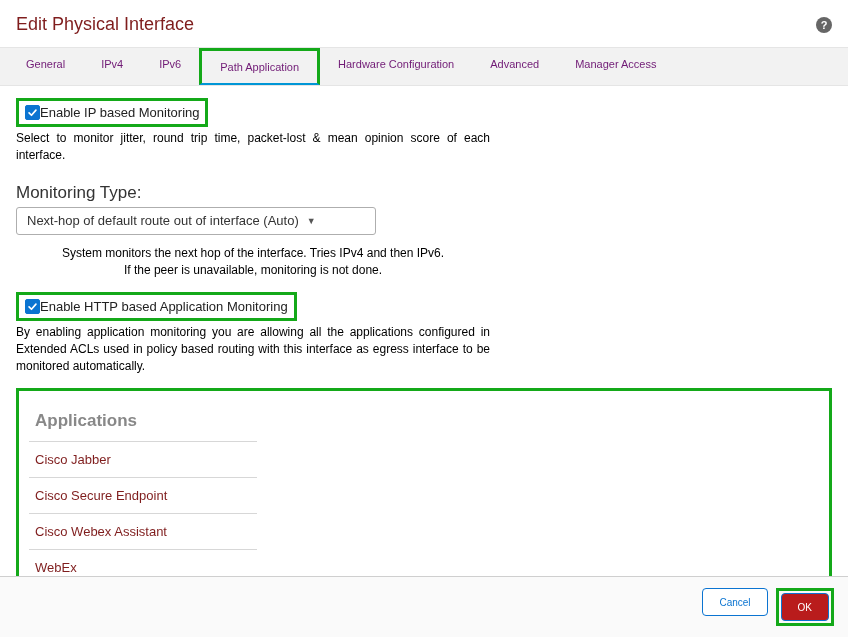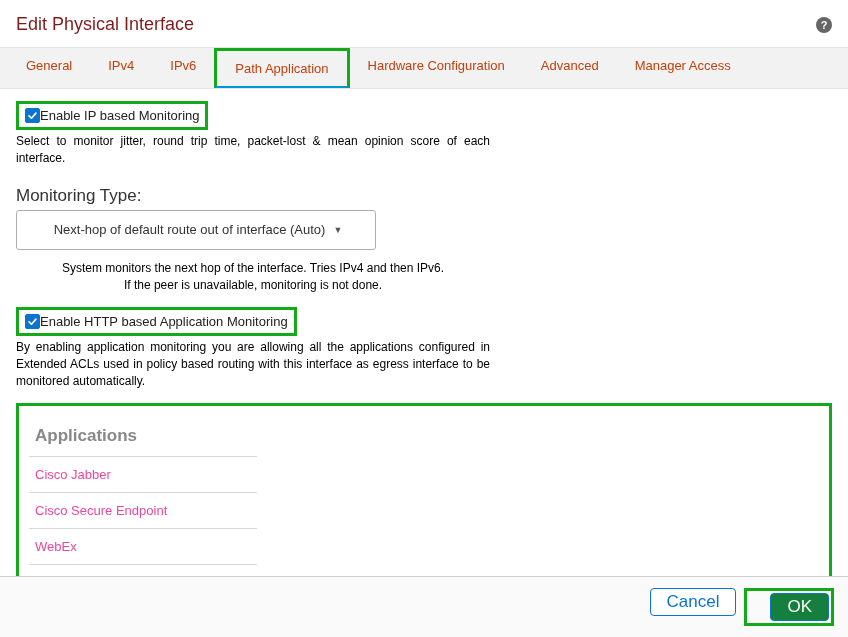--- a/index.html
+++ b/index.html
@@ -37,22 +37,22 @@
     }
     .tabs {
       background: #f2f2f2;
       padding: 0 8px;
       display: flex;
       border-top: 1px solid #e5e5e5;
       border-bottom: 1px solid #e5e5e5;
     }
     .tab {
       padding: 10px 18px;
-      font-size: 13px;
-      color: #c2410c;
+      font-size: 11px;
+      color: #701a75;
       cursor: pointer;
     }
     .tab.active {
       border-bottom: 2px solid #0096d6;
     }
     .highlight-green {
       border: 3px solid #14a919;
     }
     .pane {
       padding: 12px 16px 16px 16px;
@@ -93,25 +93,25 @@
     }
     .field-label {
       font-size: 17px;
       color: #333;
       margin-top: 18px;
       margin-bottom: 4px;
     }
     .select-wrap {
       display: inline-flex;
       align-items: center;
-      justify-content: center;
+      justify-content: flex-start;
       border: 1px solid #aeaeae;
       border-radius: 3px;
       background: #fff;
-      height: 40px;
+      height: 28px;
       padding: 0 6px 0 10px;
       min-width: 360px;
       font-size: 13px;
     }
     .caret {
       font-size: 9px;
       color: #555;
       margin-left: 8px;
     }
     .app-table-wrap {
@@ -125,54 +125,53 @@
     .app-table th {
       text-align: left;
       font-size: 17px;
       font-weight: bold;
       color: #888;
       padding: 10px 6px;
       border-bottom: 1px solid #d7d7d7;
     }
     .app-table td {
       font-size: 13px;
-      color: #ec4899;
+      color: #7f1d1d;
       padding: 10px 6px;
       border-bottom: 1px solid #d7d7d7;
     }
     .app-table tr:last-child td { border-bottom: none; }
     .footer {
       position: absolute;
       bottom: 0;
       left: 0;
       right: 0;
       border-top: 1px solid #cfcfcf;
       background: #fafafa;
       padding: 11px 14px;
       display: flex;
       justify-content: flex-end;
       gap: 8px;
     }
     .btn {
       height: 28px;
       border-radius: 4px;
-      font-size: 17px;
+      font-size: 10px;
       padding: 0 16px;
       cursor: pointer;
       display: inline-flex;
       align-items: center;
-      margin-left: 21px;
     }
     .btn-secondary {
       background: #fff;
       border: 1px solid #0b74d1;
       color: #0b74d1;
     }
     .btn-primary {
-      background: #15803d;
+      background: #b91c1c;
       border: 1px solid #0b74d1;
       color: #fff;
     }
     .ok-wrap {
       padding: 2px;
     }
   </style>
 </head>
 <body>
 
@@ -231,24 +230,24 @@
           </tr>
       </thead>
       <tbody>
         <tr>
             <td>Cisco Jabber</td>
           </tr>
         <tr>
             <td>Cisco Secure Endpoint</td>
           </tr>
         <tr>
+            <td>Cisco Webex Assistant</td>
+          </tr>
+        <tr>
             <td>WebEx</td>
-          </tr>
-        <tr>
-            <td>Cisco Webex Assistant</td>
           </tr>
         <tr>
             <td>WebEx Connect</td>
           </tr>
       </tbody>
     </table>
   </div>
 
 </div>
 

